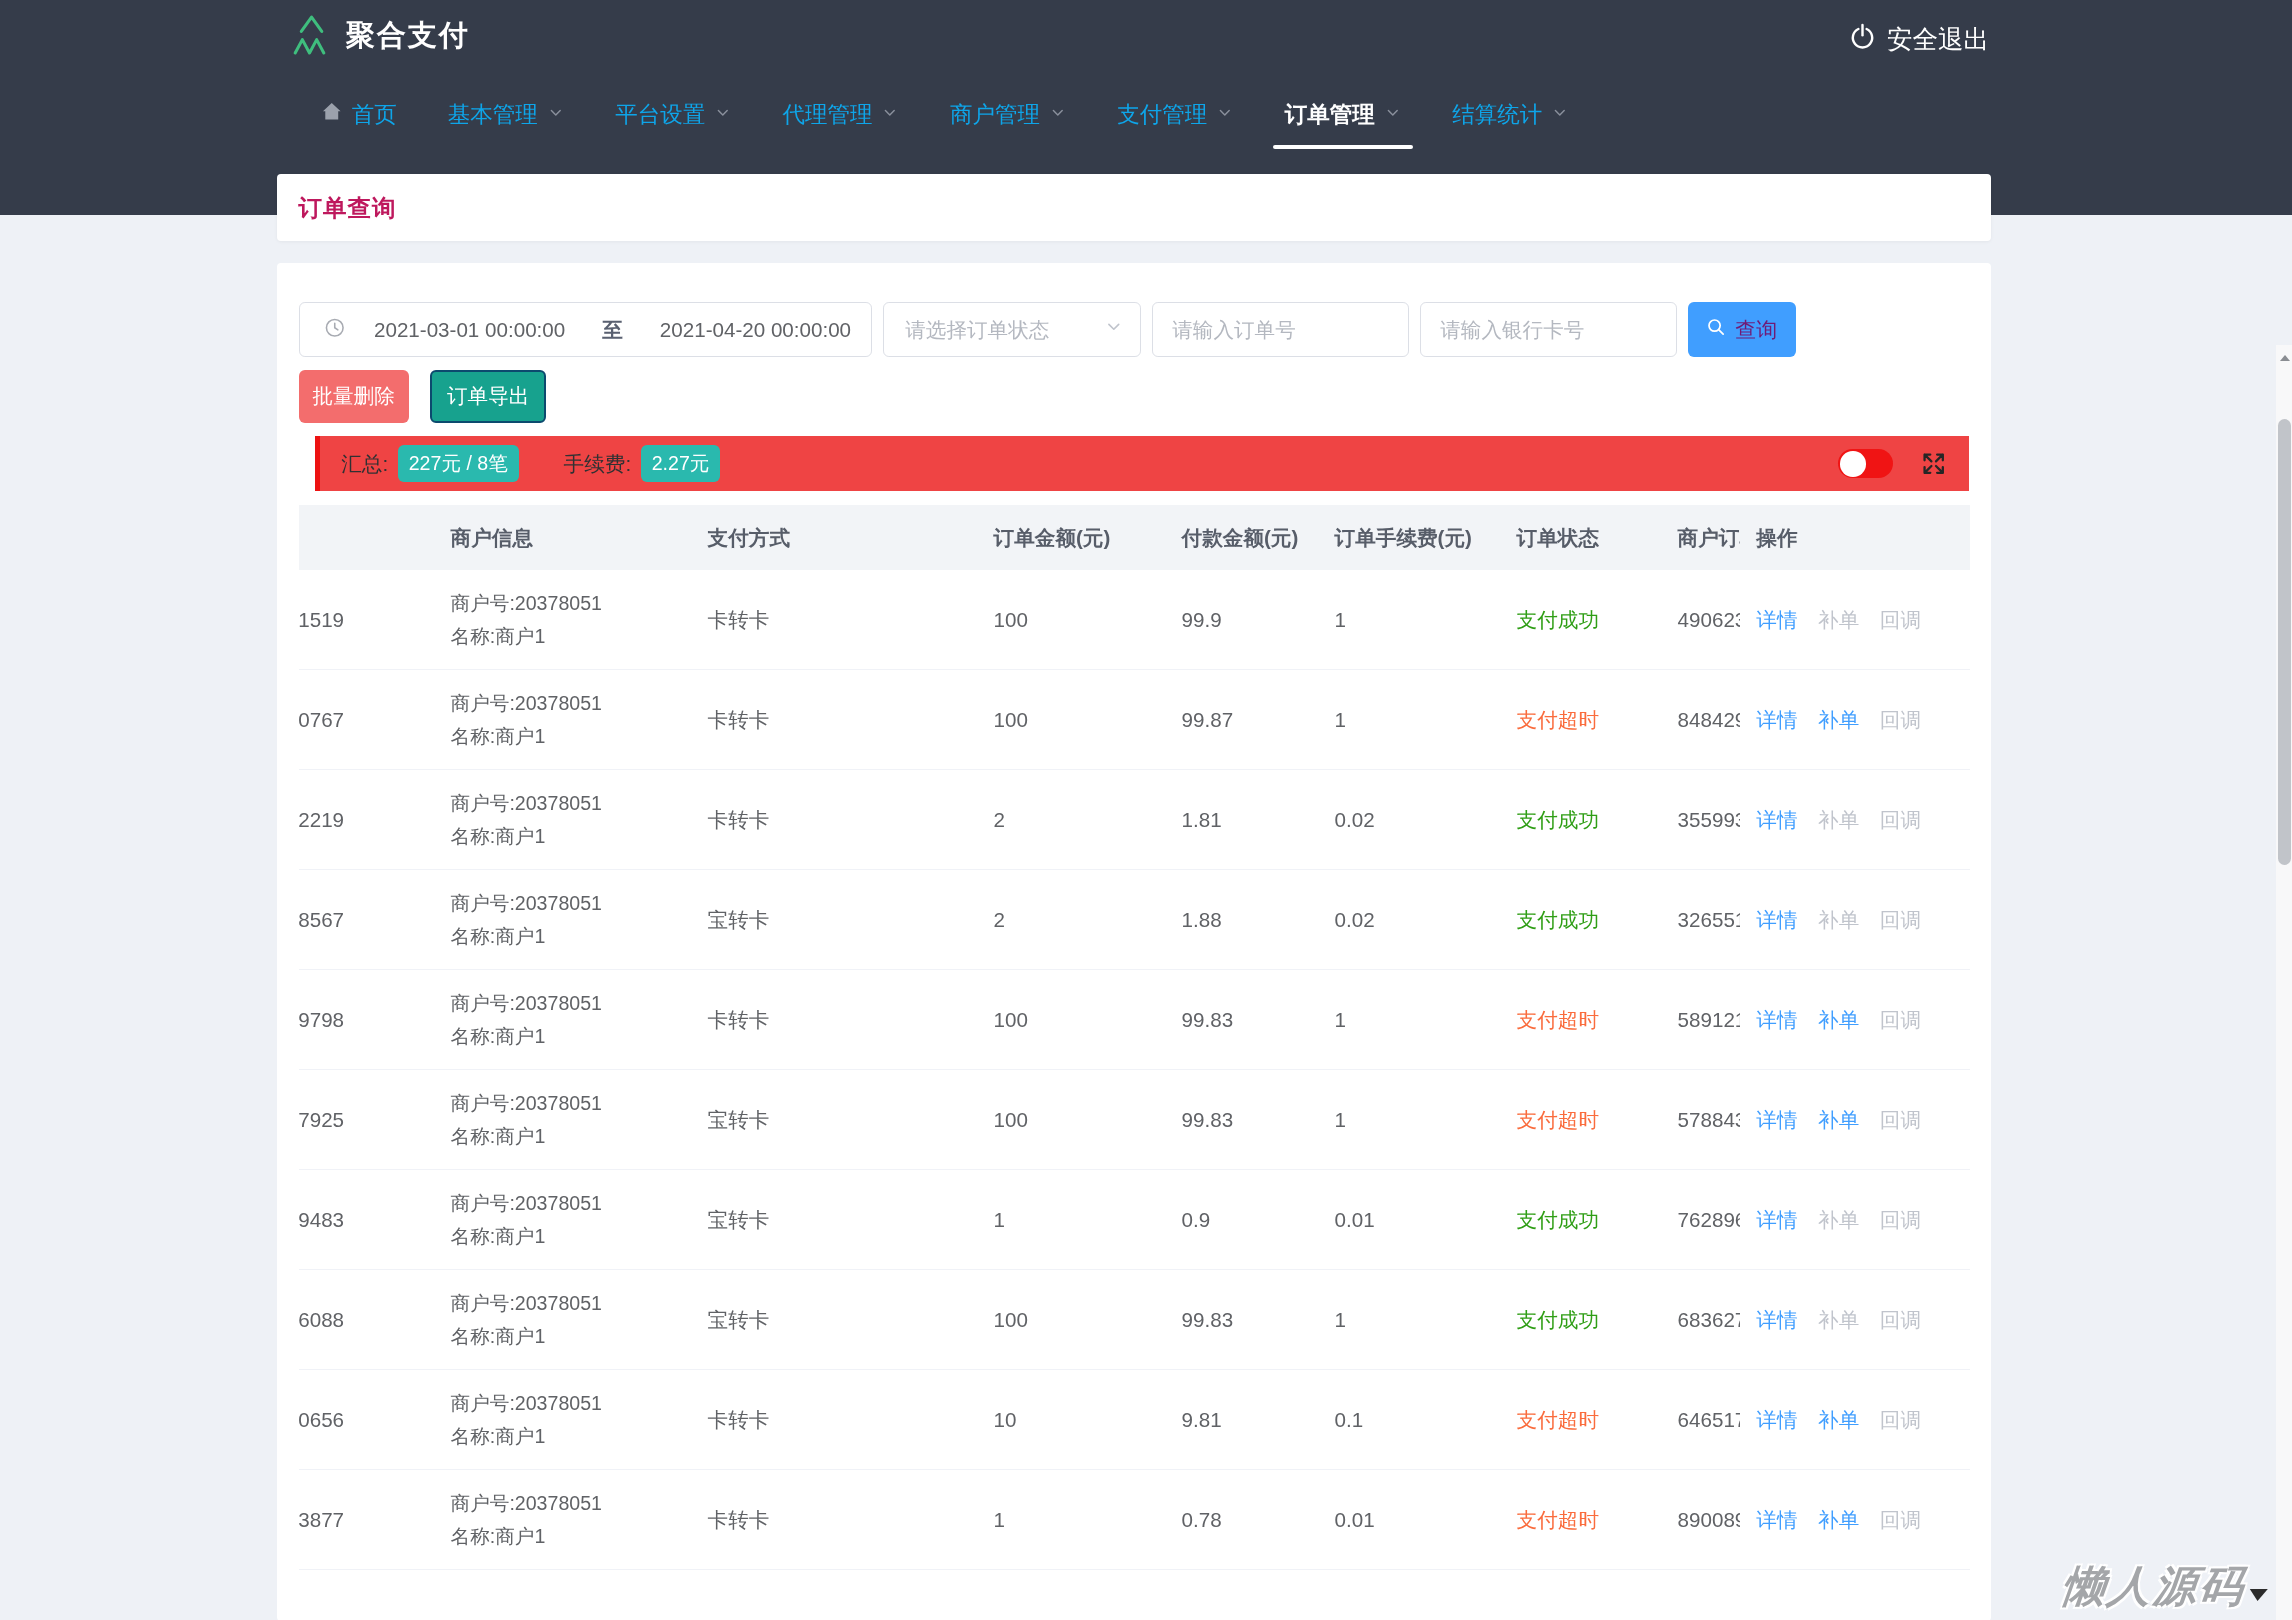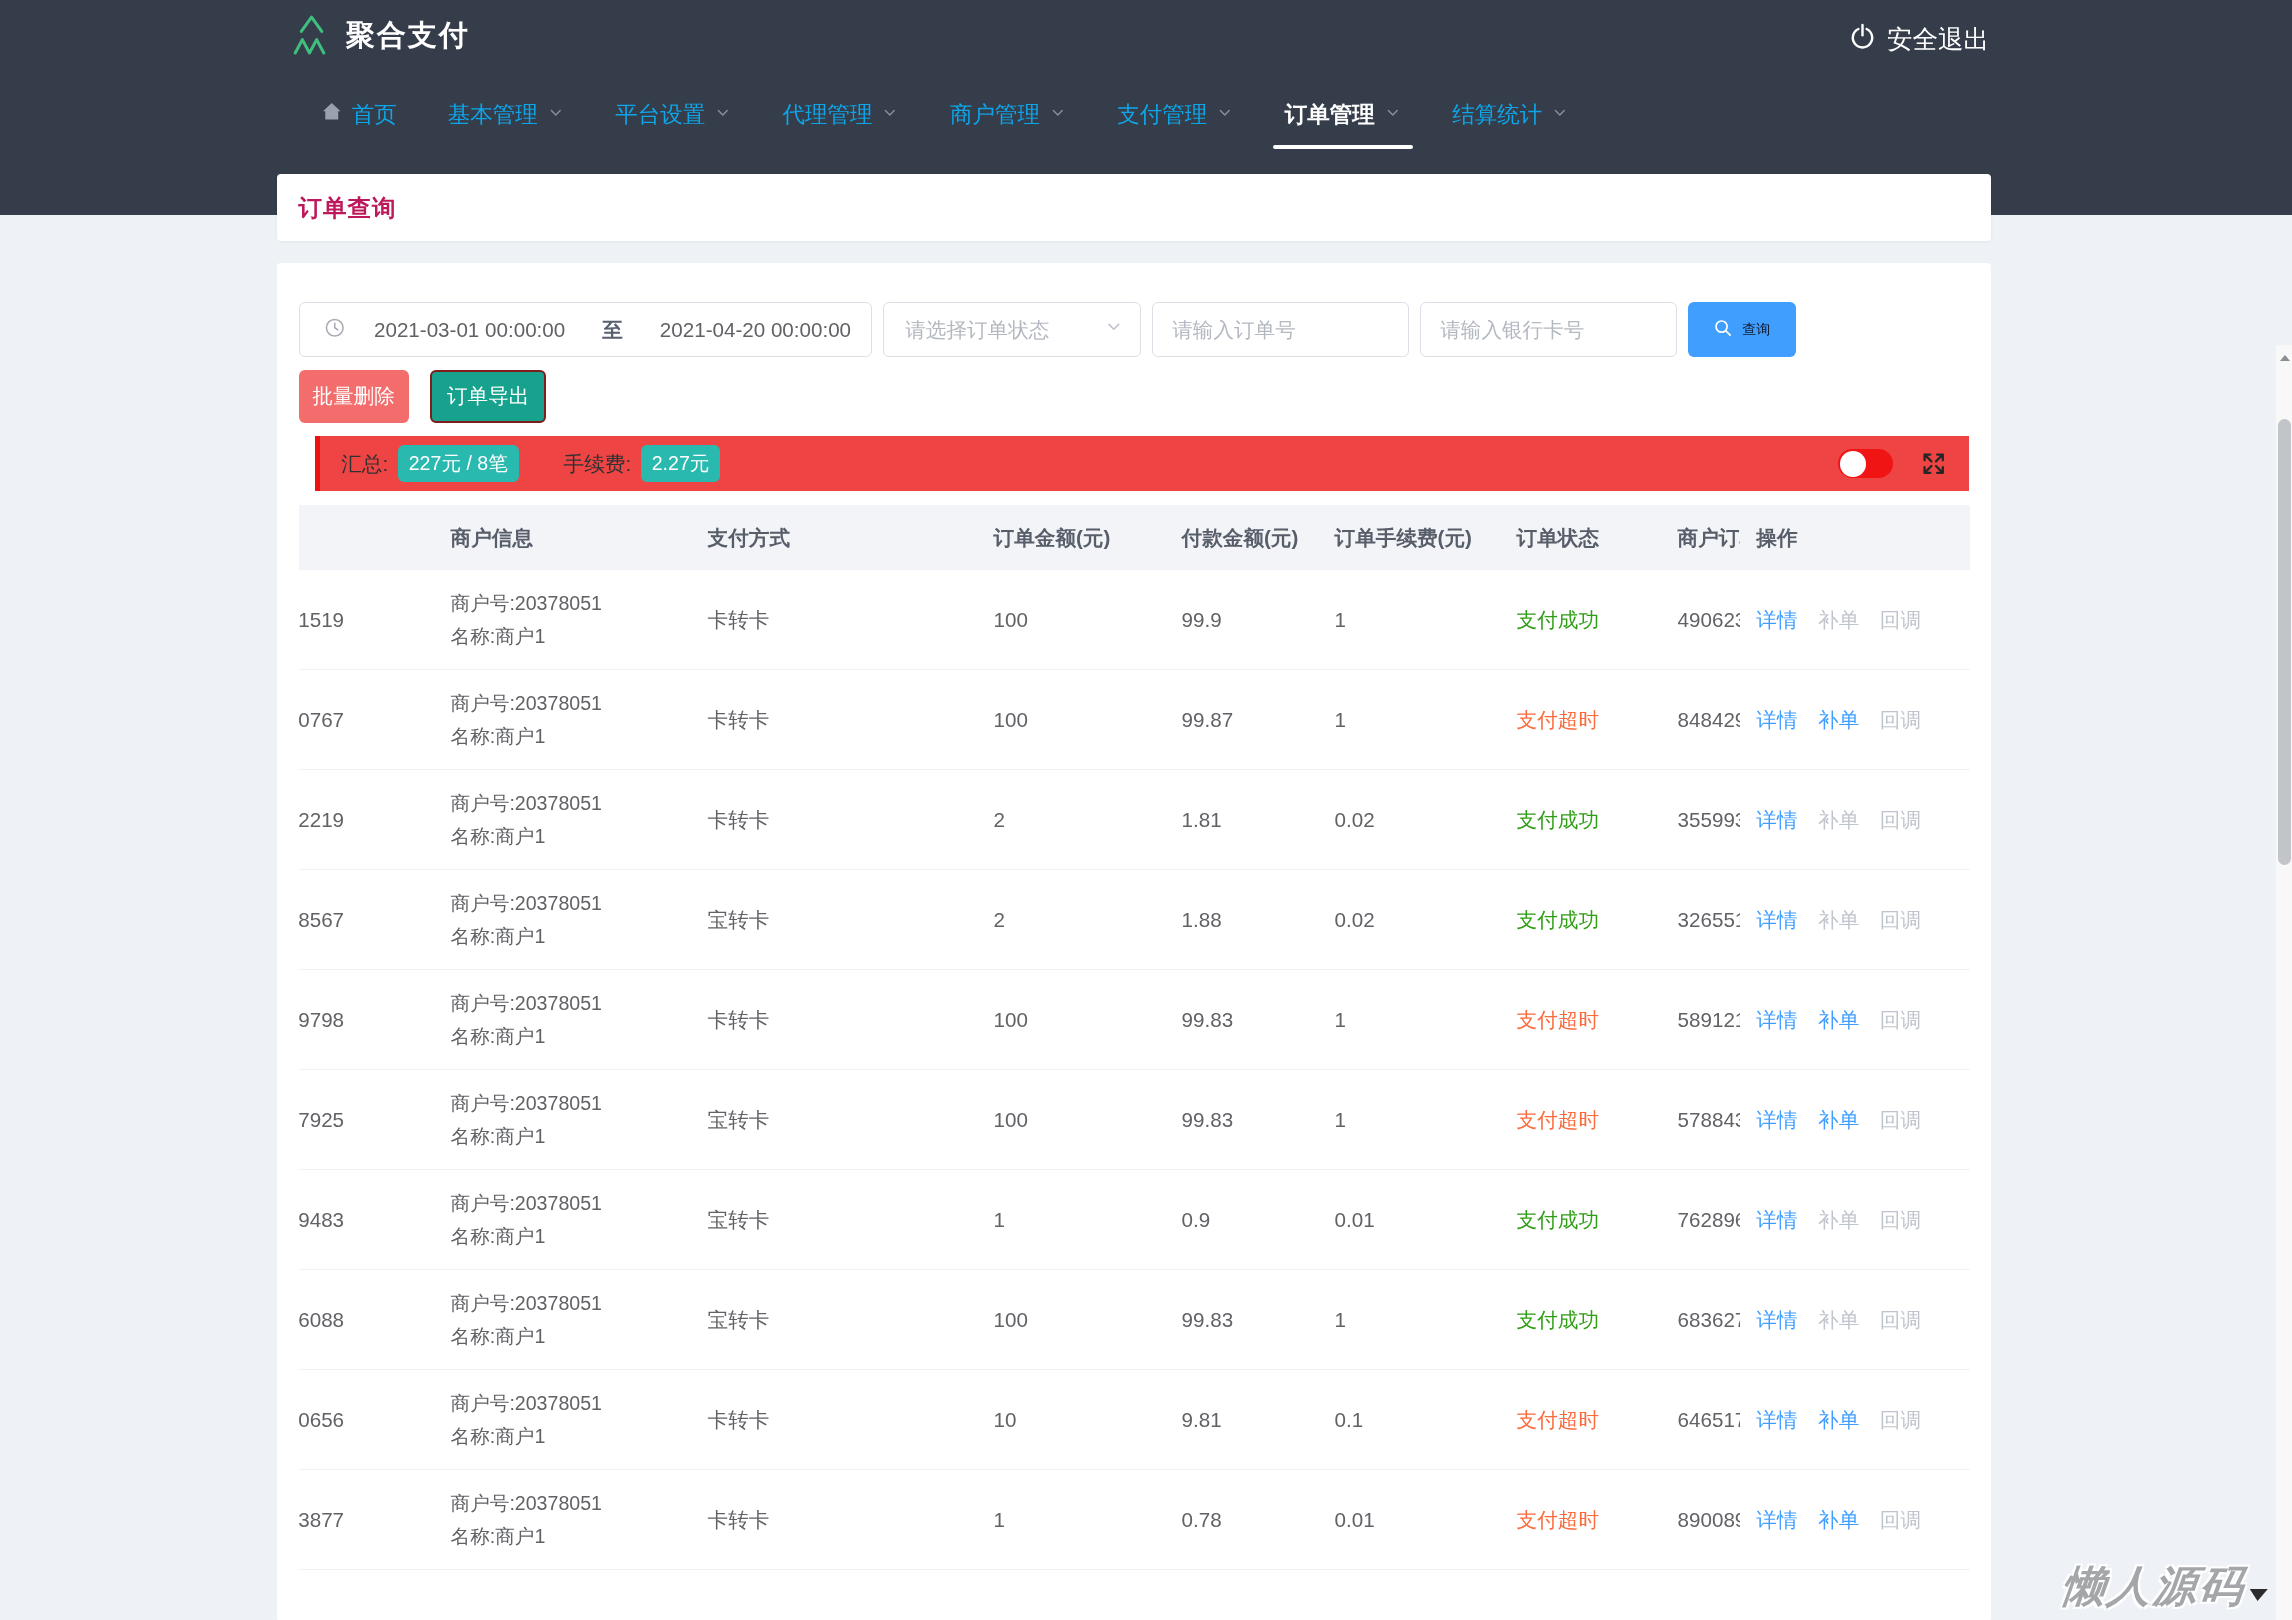--- a/index.html
+++ b/index.html
@@ -38,28 +38,28 @@
   .dp-date { font-size:20.6px; color:#606266; }
   .dp-date.first { margin-left:27.4px; }
   .dp-to { margin:0 37px; font-size:20.6px; font-weight:bold; color:#596070; }
   .select { width:258px; height:55px; border:1px solid #dcdfe6; border-radius:5.9px; display:flex;
             align-items:center; justify-content:space-between; padding:0 15.7px 0 21.6px;
             color:#b4b8c0; font-size:20.6px; cursor:pointer; background:#fff; }
   .inp { width:257px; height:55px; border:1px solid #dcdfe6; border-radius:5.9px; padding:0 19.6px;
          font-size:20.6px; color:#606266; font-family:"Liberation Sans", sans-serif; outline:none; }
   .inp::placeholder { color:#b4b8c0; }
   .search-btn { width:108px; height:55px; background:#409eff; border:none; border-radius:5.9px;
-                color:#0f172a; font-size:14px; display:flex; align-items:center; justify-content:center;
+                color:#701a75; font-size:21px; display:flex; align-items:center; justify-content:center;
                 gap:8.8px; cursor:pointer; font-family:"Liberation Sans", sans-serif; }
   
   .action-row { margin-top:12.7px; display:flex; gap:21.6px; }
   .btn { height:53px; border:none; border-radius:5.9px; color:#fff; font-size:20.6px; cursor:pointer;
          font-family:"Liberation Sans", sans-serif; }
   .btn-del { width:110px; background:#f36d6d; }
-  .btn-exp { width:116px; background:#17a28e; border:2px solid #7f1d1d; }
+  .btn-exp { width:116px; background:#17a28e; border:2px solid #0c4a6e; }
   
   .summary { margin-top:13.7px; height:55px; background:#ef4444; border-left:5.9px solid #ed1212;
              display:flex; align-items:center; padding:0 21.6px;margin-left:16px; }
   .sum-label { font-size:20.6px; color:#303133; }
   .badge { background:#2ab9ae; color:#fff; font-size:19.6px; border-radius:5.9px; padding:4.9px 10.8px;
            margin-left:9.8px; }
   .fee-label { margin-left:45px; }
   .sum-right { margin-left:auto; display:flex; align-items:center; gap:27.4px; }
   .switch { width:55px; height:29px; border-radius:14.7px; background:#f01414; position:relative; cursor:pointer; }
   .knob { position:absolute; left:2px; top:2px; width:25.5px; height:25.5px; border-radius:50%; background:#fff; }

